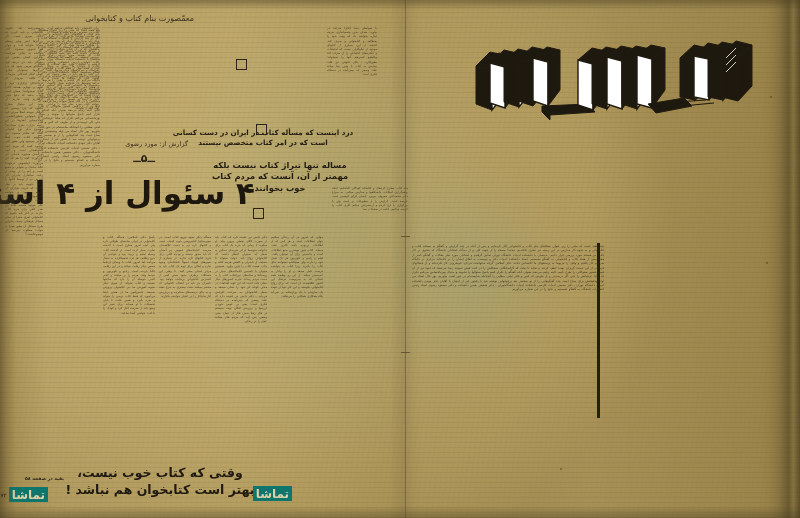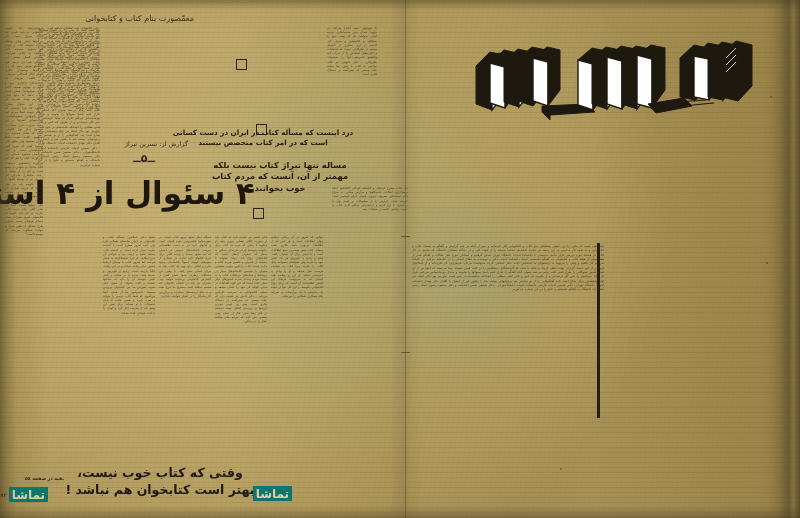--- a/index.html
+++ b/index.html
@@ -253,21 +253,21 @@
           <path d="M256 30 L266 20 M256 37 L266 27 M256 44 L266 34" stroke="#fff" stroke-width=".8" fill="none"></path>
         </g>
 
         <path d="M206 74 L236 72 M212 78 L244 75" stroke="#201a10" stroke-width="1.2" fill="none"></path>
       </g>
     </svg>
   </div>
 
   <div class="body-col fa tight" style="right:700px;top:28px;width:62px;height:150px;">چند هفته است که بحثی را زیر عنوان معمّاهای بنام کتاب و کتابخوانی آغاز کرده‌ایم و پس از آنکه در چند گزارش و گفتگو به مسئلهٔ کتاب و کتابخوانی و به نحوهٔ کار مدارس در این زمینه نیز نظری افکندیم، مجدداً مسئله را از جهت کلی و از دیدگاه استادان دانشگاه که بنحوی در کار کتاب نیز هستند مورد بررسی قرار دادیم. بدینسان با دانشکدهٔ ادبیات دانشگاه تهران تماس گرفتیم و استادان مورد نظر مقالات و گفتگو کمتر از هفته پیش از هفتهٔ کتاب و کتابخوانی به گفتگو نشستیم، استاد دانشکدهٔ ادبیات دکتر و نویسنده به اتفاق ایشان را در کتابخانهٔ مرکزی در جایگاه سرگرم کار یافتیم و وقتی را مربوط به پرسشهای ما اختصاص دادند. دکتر اسلامی گرچه مدتهاست می‌کرد خوشرویی کار نکرده‌اند و از جنجالهای فرهنگی از این دست گریزان بودند لطف کردند و شاید با بحث که گرانمایگانی مشکلش را در کتب فیض نمودند رضا می‌دهند که اینها نیز از آن فیض حضور سئوالاتی را طرح کنیم، البته رجیم می‌دهد بعنوان آنکه گفتگو را تکرار کنیم پاسخ سئوالها را بجویند و بدنبال بهره‌احساس می‌کنم تکرار که مبادا عرفیانش را حتی اگر درست‌تر و از ظریف که کس و قادر لختی مطلبی را آنچنانکه شایسته‌ام در خور است بیاوریم. بهر حال استاد من اوله وحقیقتش برای بضاع است چند گفتگوهایی را از نو بمحضر بعد برجوابهایی نوشته شد با یکجور غیر از ایشان با آقایان دکتر مهدی دانشکده ادبیات دانشگاه تهران ـ دکتر نشیمن ادبیات فارسی دانشکدهٔ ادبیات دانشگاه‌تهران ـ دکتر شفیعی همین دانشکده و دکتر مسعود رضوی استاد رئیس انتشارات دانشگاه به گفتگو نشستیم و نتایج را در این شماره می‌آوریم.</div>
 
-  <div class="byline fa" style="right:612px;top:140px;">گزارش از: نسرین تیراژ</div>
+  <div class="byline fa" style="right:612px;top:140px;">گزارش از: مورد رضوی</div>
   <div class="ornament" style="right:645px;top:152px;">ــ۵ــ</div>
 
   <div class="big-title fa" style="right:545px;top:176px;">۴ سئوال از ۴ استاد</div>
 
   <div class="rule-v" style="left:597px;top:243px;width:3px;height:175px;"></div>
 
   <div class="body-col fa" style="right:196px;top:244px;width:192px;height:180px;">چند هفته است که بحثی را زیر عنوان معمّاهای بنام کتاب و کتابخوانی آغاز کرده‌ایم و پس از آنکه در چند گزارش و گفتگو به مسئلهٔ کتاب و کتابخوانی و به نحوهٔ کار مدارس در این زمینه نیز نظری افکندیم، مجدداً مسئله را از جهت کلی و از دیدگاه استادان دانشگاه که بنحوی در کار کتاب نیز هستند مورد بررسی قرار دادیم. بدینسان با دانشکدهٔ ادبیات دانشگاه تهران تماس گرفتیم و استادان مورد نظر مقالات و گفتگو کمتر از هفته پیش از هفتهٔ کتاب و کتابخوانی به گفتگو نشستیم، استاد دانشکدهٔ ادبیات دکتر و نویسنده به اتفاق ایشان را در کتابخانهٔ مرکزی در جایگاه سرگرم کار یافتیم و وقتی را مربوط به پرسشهای ما اختصاص دادند. دکتر اسلامی گرچه مدتهاست می‌کرد خوشرویی کار نکرده‌اند و از جنجالهای فرهنگی از این دست گریزان بودند لطف کردند و شاید با بحث که گرانمایگانی مشکلش را در کتب فیض نمودند رضا می‌دهند که اینها نیز از آن فیض حضور سئوالاتی را طرح کنیم، البته رجیم می‌دهد بعنوان آنکه گفتگو را تکرار کنیم پاسخ سئوالها را بجویند و بدنبال بهره‌احساس می‌کنم تکرار که مبادا عرفیانش را حتی اگر درست‌تر و از ظریف که کس و قادر لختی مطلبی را آنچنانکه شایسته‌ام در خور است بیاوریم. بهر حال استاد من اوله وحقیقتش برای بضاع است چند گفتگوهایی را از نو بمحضر بعد برجوابهایی نوشته شد با یکجور غیر از ایشان با آقایان دکتر مهدی دانشکده ادبیات دانشگاه تهران ـ دکتر نشیمن ادبیات فارسی دانشکدهٔ ادبیات دانشگاه‌تهران ـ دکتر شفیعی همین دانشکده و دکتر مسعود رضوی استاد رئیس انتشارات دانشگاه به گفتگو نشستیم و نتایج را در این شماره می‌آوریم.</div>
 
   <div class="body-col fa tight" style="right:392px;top:186px;width:76px;height:232px;">چند کتاب مطرح کردهای و کتابخانهٔ کودکان الداخلیم؛ اینکه برهم‌گزاری امکانات دانشگاهها و مدارس میکنی. به سراغ دکتر محمدعلی معروف بیرون. ایشان گرگو کوشش است عریضه است. گزارش را از مطبوعات پر است ولی با بزرگواری با ارج کردم و ازحضرتش میکنم آثاری کتاب را عرضه میکنیم، ادامه در صفحات بعد.</div>
 

